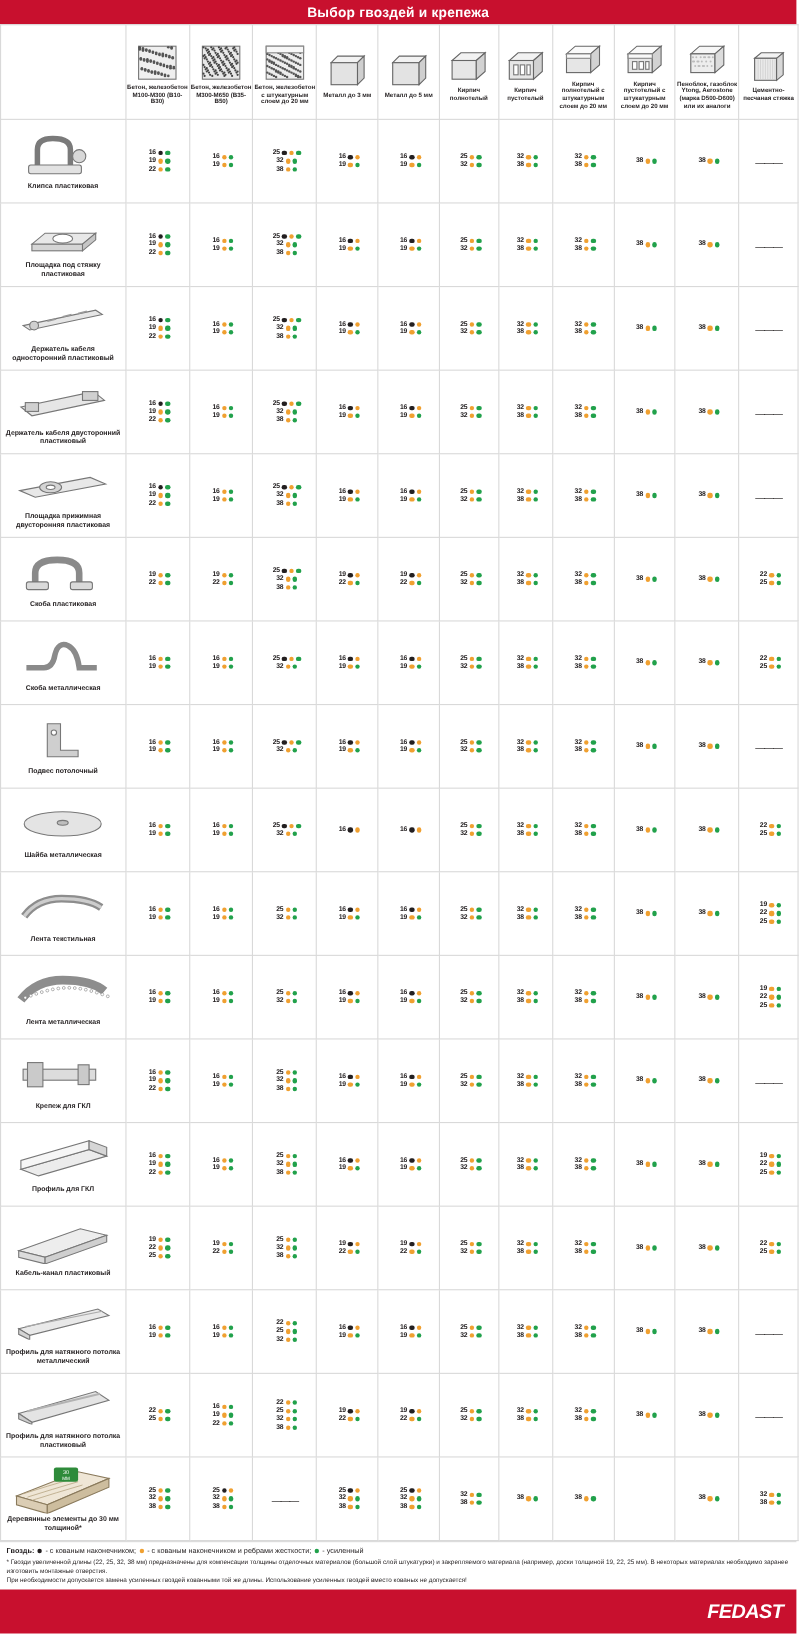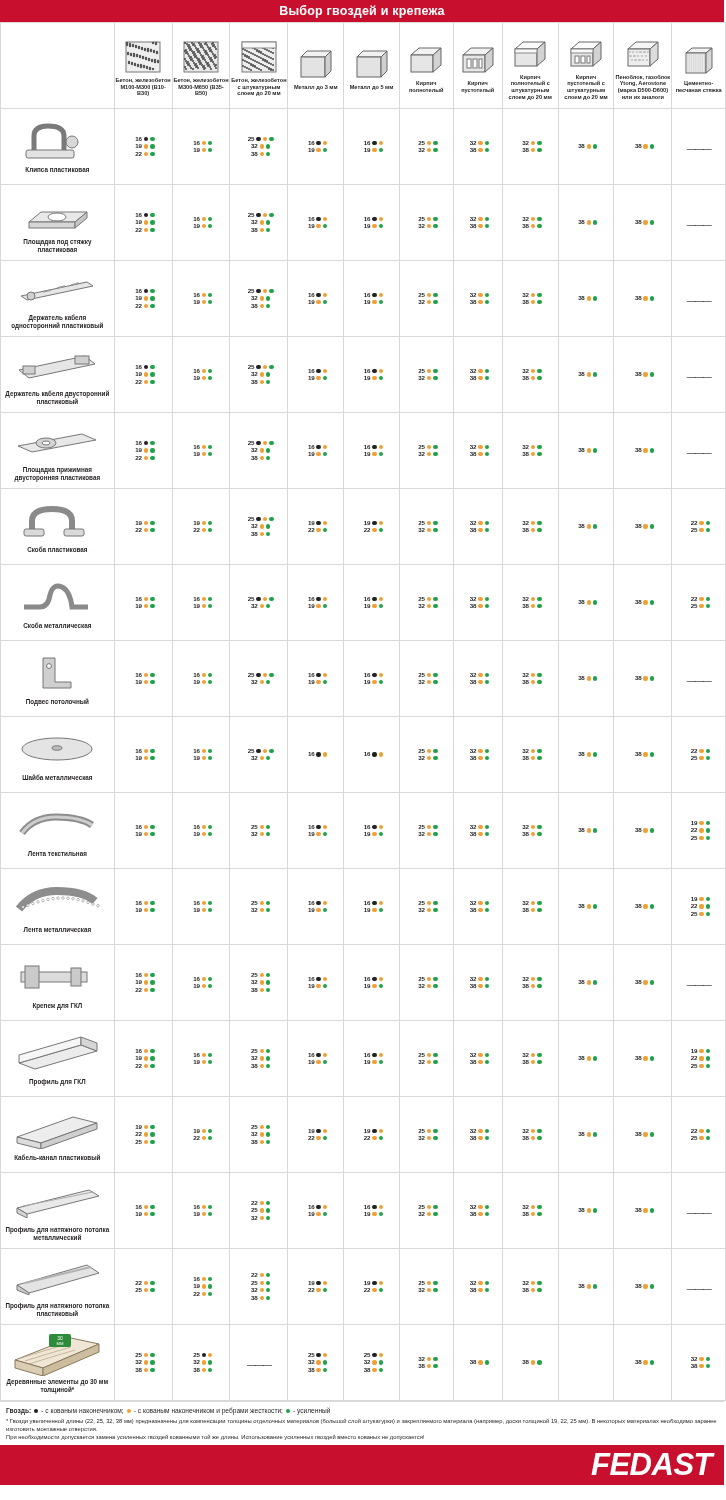--- a/index.html
+++ b/index.html
@@ -127,21 +127,21 @@
   .footerbar {
     height:40px;
     background:#c8102e;
     display:flex;
     align-items:center;
     justify-content:flex-end;
     padding-right:12px;
   }
   .logo {
     color:#ffffff;
-    font-size:31px;
+    font-size:18px;
     font-weight:bold;
     font-style:italic;
     letter-spacing:-.5px;
     font-family:"Liberation Sans", sans-serif;
   }
   .footwrap { position:relative; }
 
   
   svg { display:block; }
 </style>

